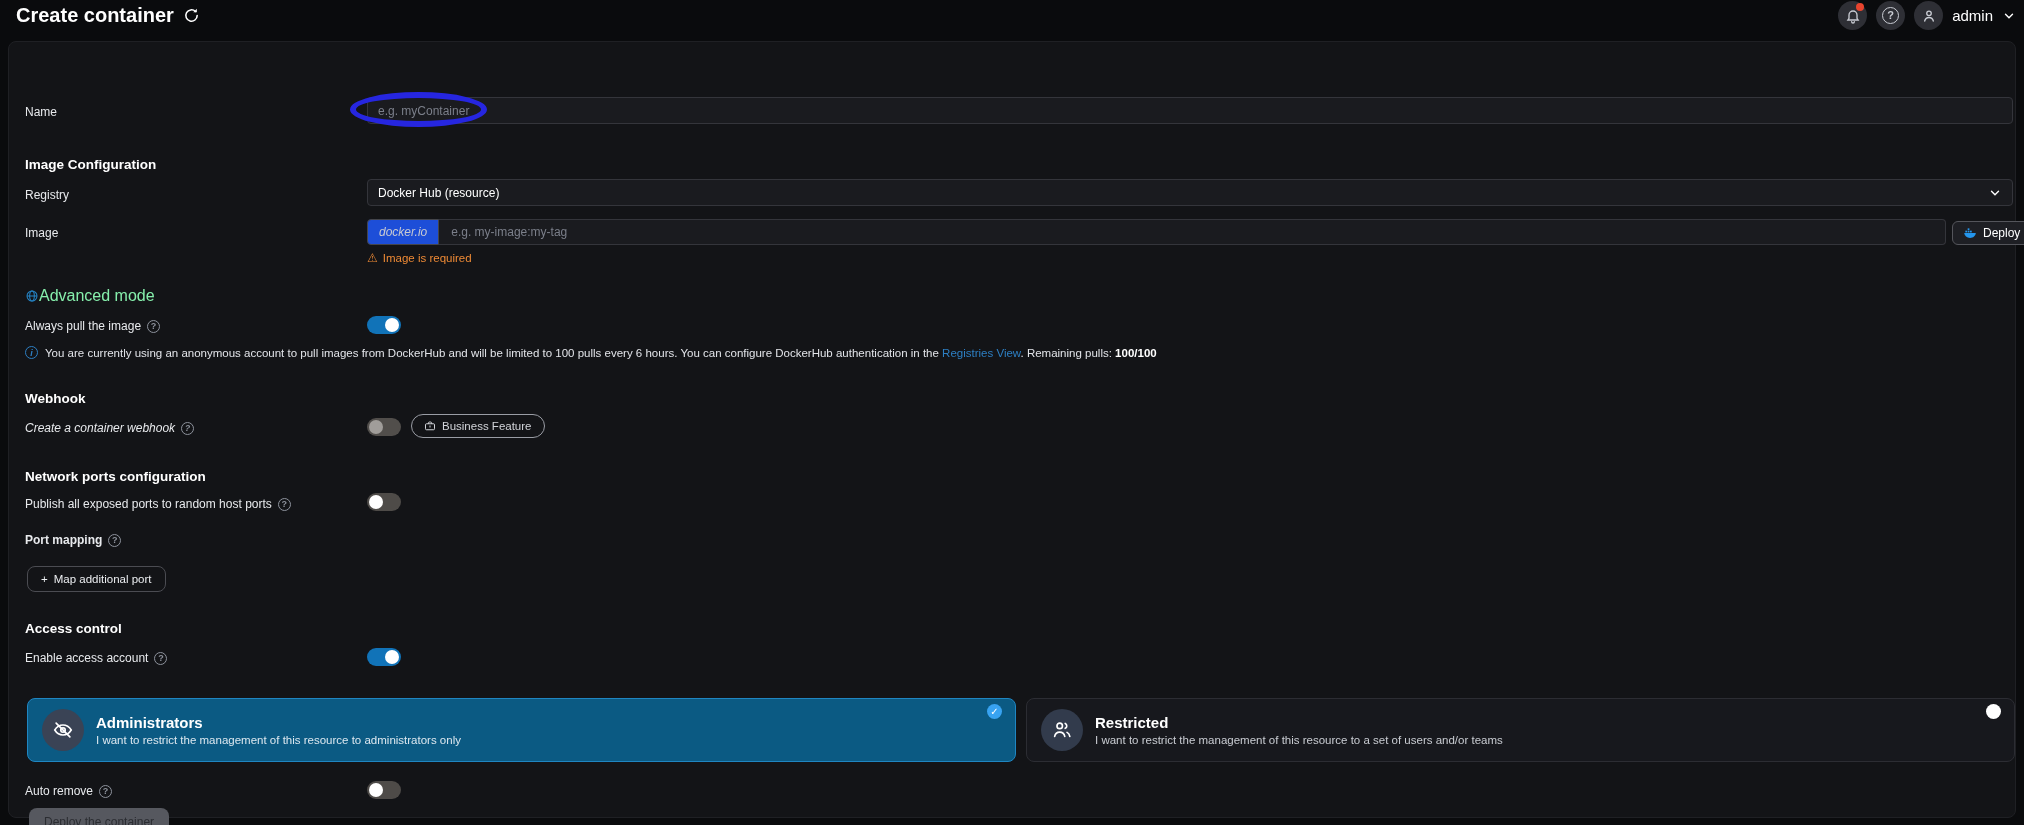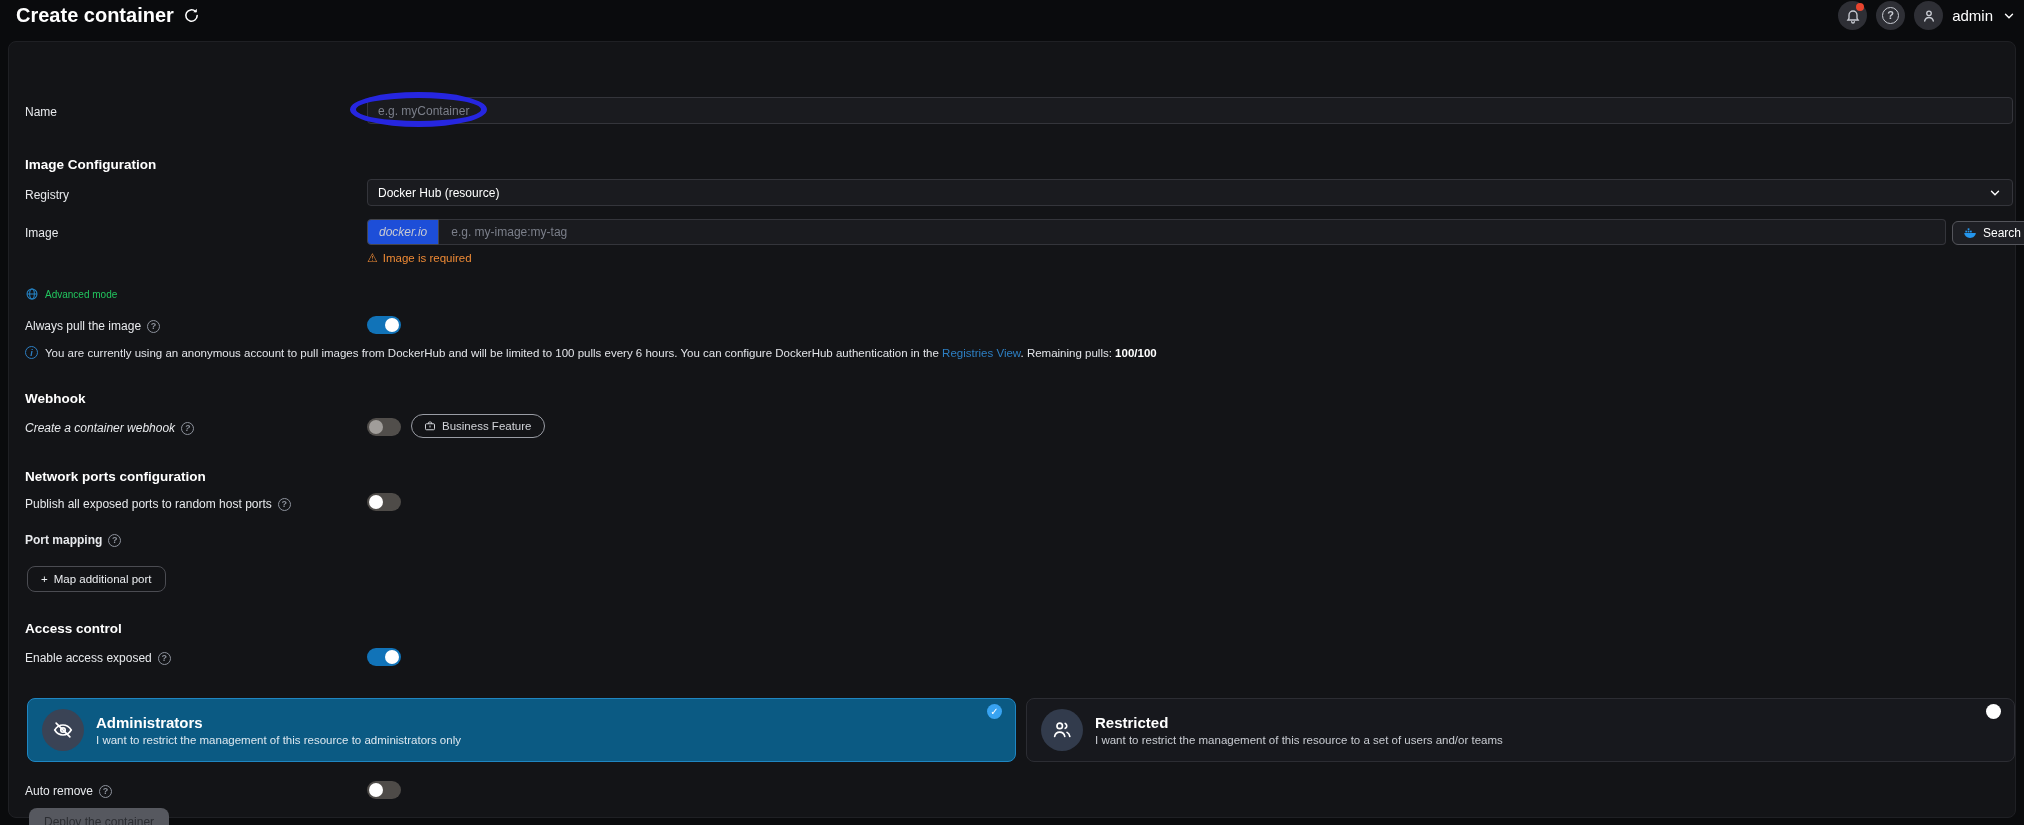--- a/index.html
+++ b/index.html
@@ -40,21 +40,21 @@
   .input-group { position:absolute; left:358px; top:177px; width:1579px; height:26px; display:flex; }
   .addon { background:#1d4ed8; color:#c8cad1; font-size:12px; display:flex; align-items:center; padding:0 11px; border-radius:4px 0 0 4px; border:1px solid #44454b;font-style:italic; }
   .input-group input { flex:1; background:#1a1b1f; border:1px solid #34353b; border-left:none; border-radius:0 4px 4px 0; color:#fff; font-size:12px; padding:0 12px; outline:none; font-family:inherit; }
   .input-group input::placeholder { color:#7b7f8a; }
   #search-btn { position:absolute; left:1943px; top:179px; height:24px; padding:0 10px; background:#1e1f24; border:1px solid #54555b; border-radius:6px; color:#ffffff; font-size:12px; display:flex; align-items:center; gap:6px; cursor:pointer; font-family:inherit; }
   #search-btn svg { width:14px; height:14px; }
 
   #image-error { position:absolute; left:358px; top:209px; color:#ee8a35; font-size:11.5px; display:flex; align-items:center; gap:5px; }
   #image-error .warn { font-size:12px; }
 
-  #advanced-mode { position:absolute; left:16px; top:245px; color:#22c55e; font-size:10px; display:flex; align-items:center; gap:6px; cursor:pointer; }
+  #advanced-mode { position:absolute; left:16px; top:245px; color:#86efac; font-size:16px; display:flex; align-items:center; cursor:pointer; }
   #advanced-mode svg { width:14px; height:14px; }
 
   
   .toggle { position:absolute; left:358px; width:34px; height:18px; border-radius:9px; cursor:pointer; }
   .toggle .knob { position:absolute; top:2px; width:14px; height:14px; border-radius:50%; background:#ffffff; }
   .toggle.on { background:#1173b8; } .toggle.on .knob { right:2px; }
   .toggle.off { background:#4e4b48; } .toggle.off .knob { left:2px; }
   .toggle.disabled { background:#514e4b; cursor:default; } .toggle.disabled .knob { left:2px; background:#a09d9a; }
 
   #always-pull-label { top:277px; } #always-pull-toggle { top:274px; }
@@ -161,21 +161,21 @@
       <input type="text" placeholder="e.g. my-image:my-tag" style="">
     </div>
     <button id="search-btn">
       <svg viewBox="0 0 24 24" fill="#2496ed">
         <rect x="4" y="8" width="3" height="3"></rect>
           <rect x="8" y="8" width="3" height="3"></rect>
           <rect x="12" y="8" width="3" height="3"></rect>
           <rect x="8" y="4" width="3" height="3"></rect>
         <path d="M2 12h20c-.6 5-4.4 8.5-10 8.5S2.8 17 2 12z"></path>
       </svg>
-      <span>Search</span>
+      <span>Deploy</span>
     </button>
 
     <div id="image-error">
       <span class="warn">⚠</span>
       <span>Image is required</span>
     </div>
 
     <div id="advanced-mode">
       <svg viewBox="0 0 24 24" fill="none" stroke="#2584c6" stroke-width="1.8">
         <circle cx="12" cy="12" r="8.5"></circle>
@@ -228,21 +228,21 @@
       <span>Port mapping</span>
       <span class="qicon">?</span>
     </div>
     <button id="map-port-btn">
       <span>+</span>
       <span>Map additional port</span>
     </button>
 
     <div class="section-heading" id="heading-access">Access control</div>
     <div class="lbl" id="access-label">
-      <span>Enable access exposed</span>
+      <span>Enable access account</span>
       <span class="qicon">?</span>
     </div>
     <div class="toggle on" id="access-toggle">
         <span class="knob"></span>
       </div>
 
     <div class="box-card" id="card-admins">
       <div class="card-avatar">
         <svg viewBox="0 0 24 24" fill="none" stroke="#ffffff" stroke-width="1.8" stroke-linecap="round">
           <path d="M3 12s3.4-5.5 9-5.5S21 12 21 12s-3.4 5.5-9 5.5S3 12 3 12z"></path>

